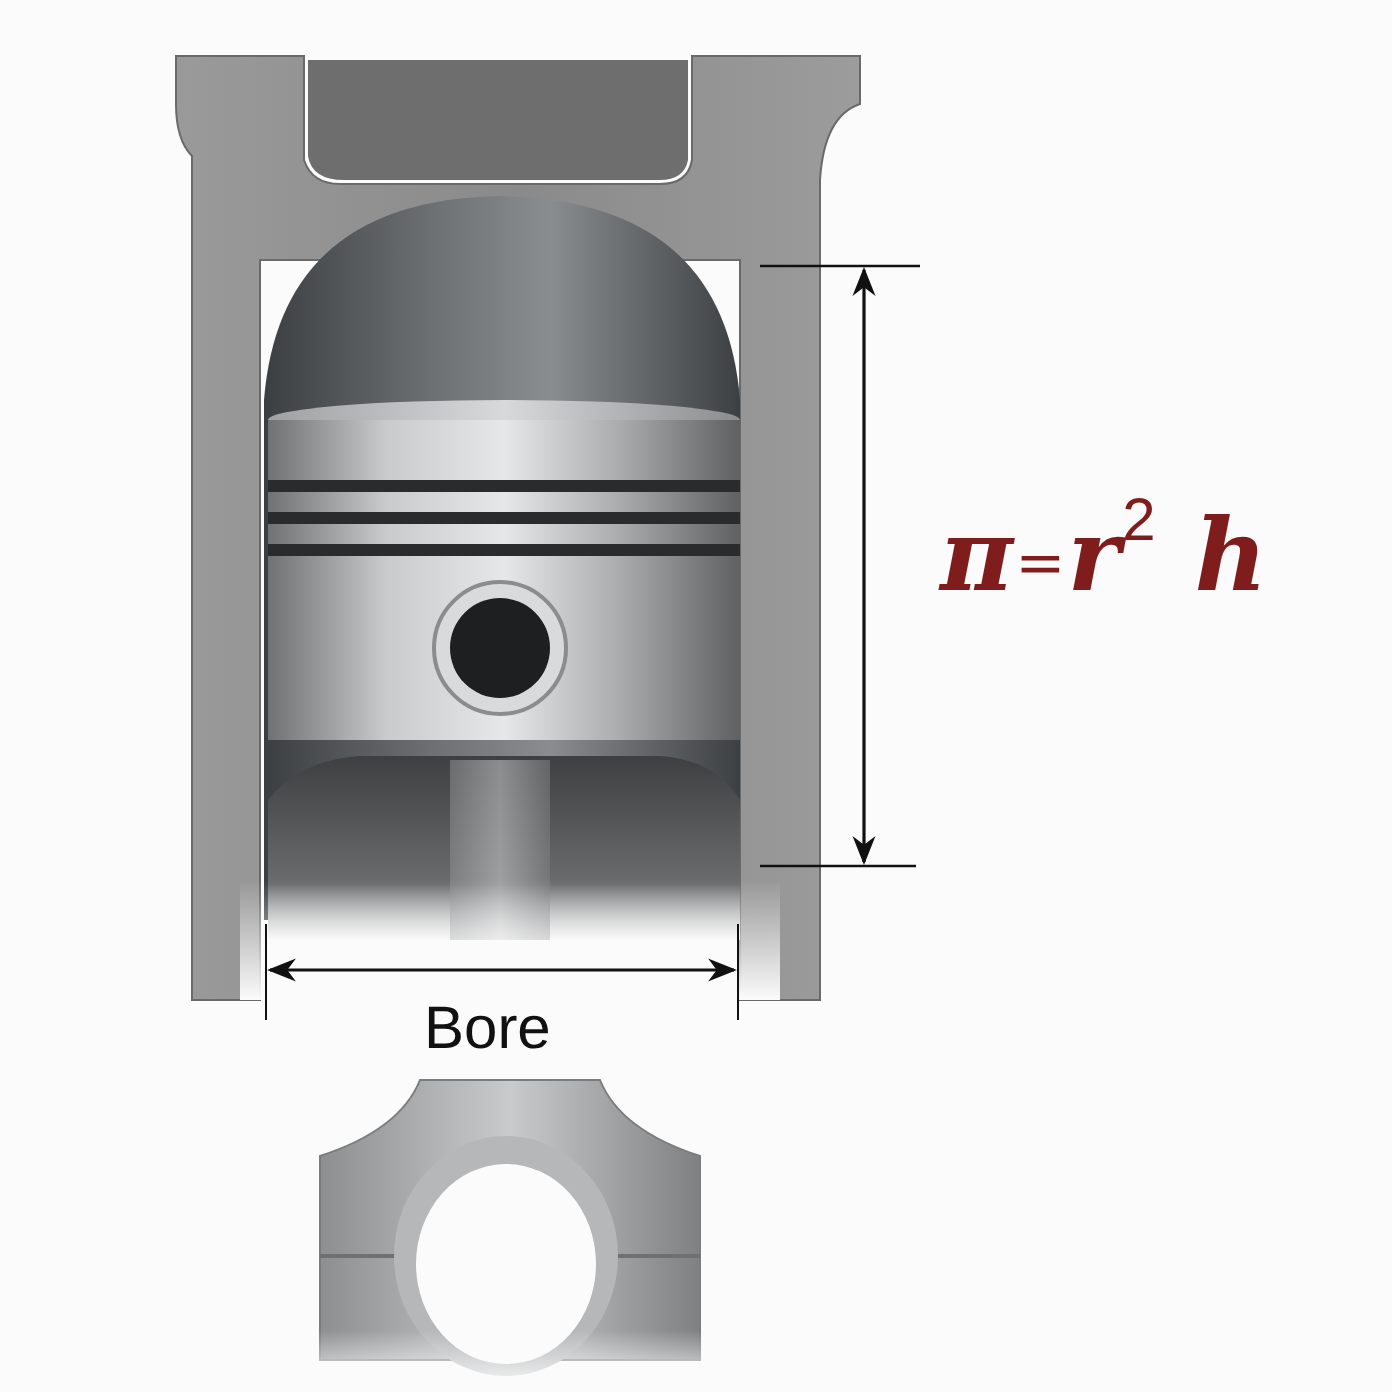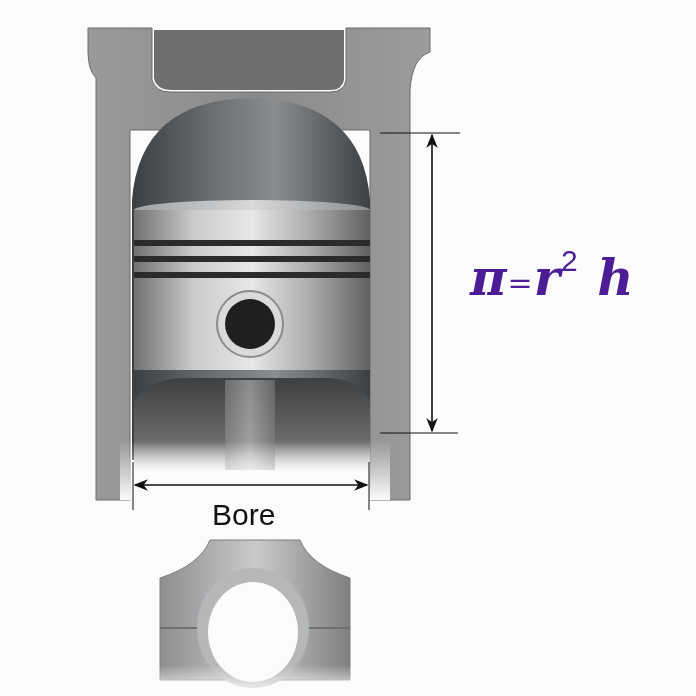--- a/index.html
+++ b/index.html
@@ -1,18 +1,18 @@
 <!DOCTYPE html>
 <html><head>
 <meta charset="utf-8">
 <style>
   html,body{margin:0;padding:0;background:#fbfbfb;}
   body{width:696px;height:696px;overflow:hidden;position:relative;font-family:"Liberation Sans",sans-serif;}
   #stage{position:absolute;left:0;top:0;width:696px;height:696px;}
-  .formula{position:absolute;left:470px;top:248px;font-family:"DejaVu Serif",serif;font-style:italic;font-weight:bold;font-size:50px;color:#4c1d95;letter-spacing:1px;white-space:nowrap;}
+  .formula{position:absolute;left:470px;top:248px;font-family:"DejaVu Serif",serif;font-style:italic;font-weight:bold;font-size:50px;color:#7f1d1d;letter-spacing:1px;white-space:nowrap;}
   .formula sup{font-family:"Liberation Sans",sans-serif;font-style:normal;font-weight:normal;font-size:30px;vertical-align:top;position:relative;top:-4px;}
   .formula .eq{font-style:normal;font-weight:normal;font-size:30px;vertical-align:middle;}
   .bore{position:absolute;left:212px;top:498px;font-family:"Liberation Sans",sans-serif;font-size:30px;color:#111;}
 </style>
 </head>
 <body>
 
 <svg id="stage" viewBox="0 0 696 696" xmlns="http://www.w3.org/2000/svg">
   <defs>
     <linearGradient id="wall" x1="0" x2="1">

